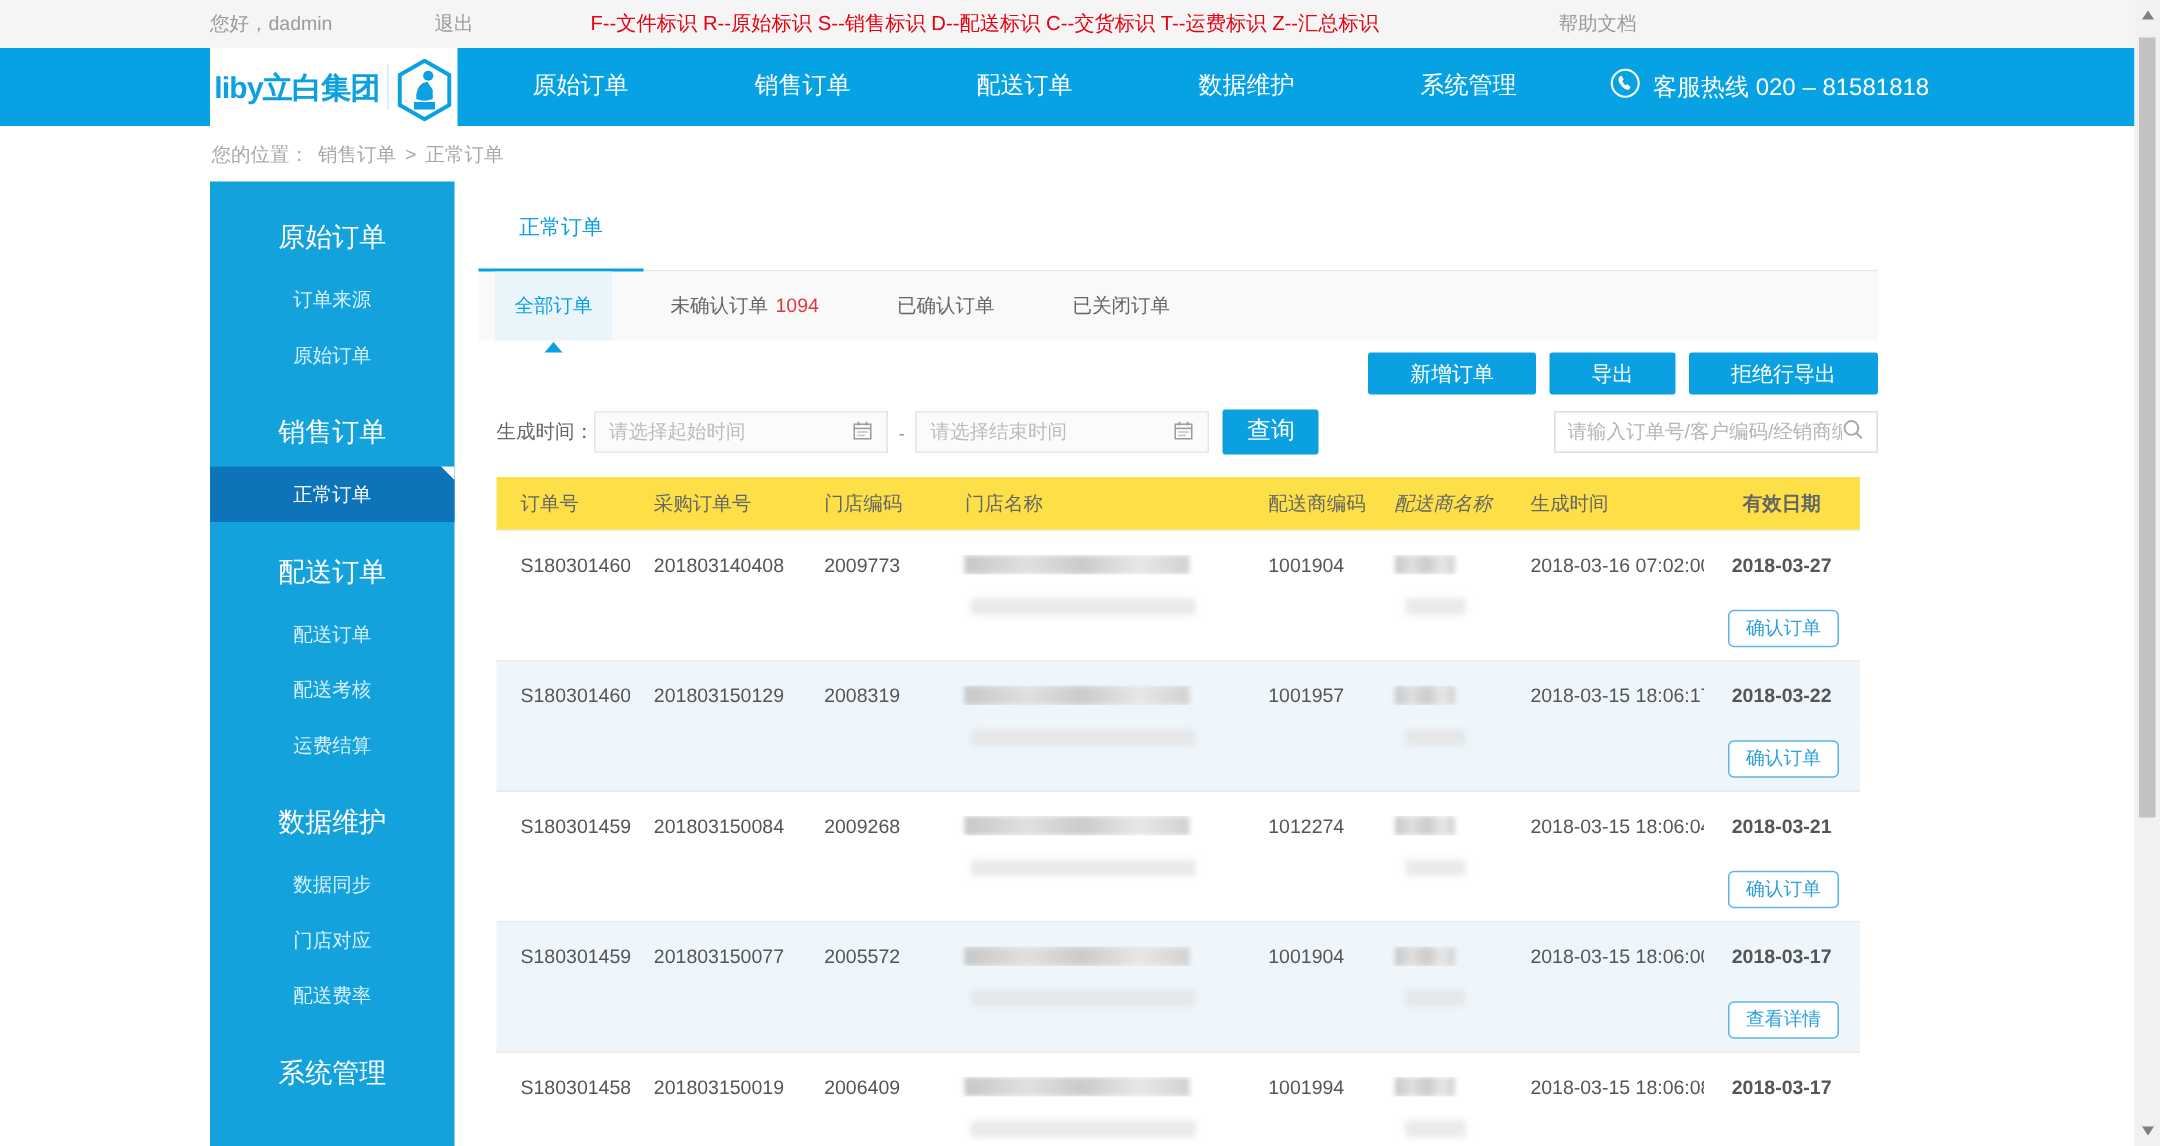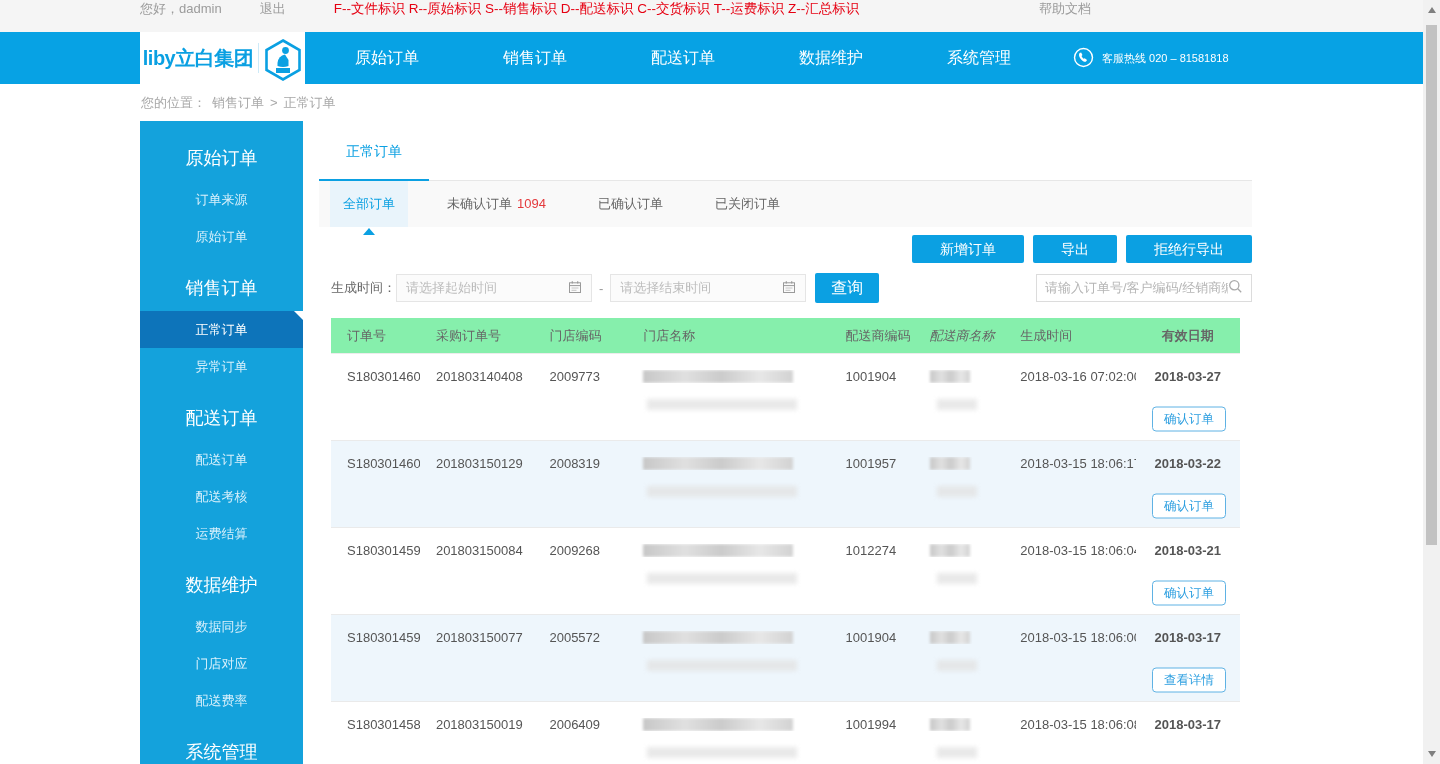--- a/index.html
+++ b/index.html
@@ -2,39 +2,39 @@
 <html><head>
 <meta charset="utf-8">
 <style>
   * { margin:0; padding:0; box-sizing:border-box; }
   html,body { width:1440px; height:764px; overflow:hidden; }
   body { font-family:"Liberation Sans","DejaVu Sans",sans-serif; background:#fff; }
   .canvas { position:relative; width:1440px; height:764px; overflow:hidden; background:#fff; }
 
   
   .topbar { position:absolute; left:0; top:0; width:1423px; height:32px; background:#f5f5f5;
-            display:flex; padding-left:140px; font-size:13px; }
+            display:flex; align-items:center; padding-left:140px; font-size:13px;gap:30px; }
   .tb-greeting { color:#9b9b9b; }
   .tb-logout { color:#9b9b9b; margin-left:38px; cursor:pointer; }
   .tb-legend { color:#e60012; margin-left:48px; font-size:13.5px; }
   .tb-help { color:#9b9b9b; margin-left:auto; margin-right:332px; cursor:pointer; }
 
   
   .header { position:absolute; left:0; top:32px; width:1423px; height:52px; background:#07a2e4;
             display:flex; align-items:center; }
   .logo-box { margin-left:140px; width:165px; height:52px; background:#fff; display:flex;
               align-items:center; justify-content:center; gap:5px; position:relative; }
   .logo-text { color:#0aa0e2; font-size:20px; font-weight:bold; letter-spacing:-0.5px; white-space:nowrap; }
   .logo-sep { width:1px; height:30px; background:#cdeaf8; }
   .logo-badge { position:relative; width:38px; height:42px; margin-top:4px; }
   .logo-pill { position:absolute; left:50%; transform:translateX(-50%); top:45px; width:26px; height:8px;
                background:#0aa0e2; border-radius:2px; }
   .nav { display:flex; margin-left:8px; height:52px; }
   .nav-item { padding:0 42px; color:#fff; font-size:16px; line-height:52px; cursor:pointer; white-space:nowrap; }
-  .hotline { margin-left:20px; display:flex; align-items:center; gap:8px; color:#fff; font-size:11px; white-space:nowrap;text-align:center; }
+  .hotline { margin-left:20px; display:flex; align-items:center; gap:8px; color:#fff; font-size:16px; white-space:nowrap;text-align:center; }
 
   
   .breadcrumb { position:absolute; left:0; top:84px; width:1423px; height:37px; background:#fff;
                 display:flex; align-items:center; padding-left:141px; font-size:13px; color:#a8a8a8; gap:6px; }
   .crumb { cursor:pointer; }
 
   
   .sidebar { position:absolute; left:140px; top:121px; width:163px; height:643px; background:#14a2dc; padding-top:14px; }
   .sb-section { height:46px; line-height:46px; margin-top:10px; text-align:center; color:#fff; font-size:18px; cursor:pointer; }
   .sb-section:first-child { margin-top:0; }
@@ -72,21 +72,21 @@
   .dash { margin:0 7px; color:#999; font-size:13px; }
   .btn-query { margin-left:9px; width:64px; height:30px; line-height:30px; background:#0ba0e2; color:#fff;
                font-size:16px; text-align:center; border-radius:2px; cursor:pointer; }
   .search-input { margin-left:auto; width:216px; height:28px; background:#fff; border:1px solid #dcdcdc;
                   display:flex; align-items:center; padding:0 8px; color:#b5b5b5; font-size:13px; cursor:text; }
   .search-input .ph { flex:1; overflow:hidden; white-space:nowrap; }
   .search-input svg { flex-shrink:0; }
 
   
   .table { margin:15px 12px 0 12px; }
-  .thead { display:flex; height:36px; align-items:center; background:#86efac; color:#666; font-size:13px;
+  .thead { display:flex; height:36px; align-items:center; background:#fde047; color:#666; font-size:13px;
            border-bottom:1px solid #ececec; }
   .cell { padding-left:16px; overflow:hidden; white-space:nowrap; }
   .c1{width:90px;} .c2{width:115px;} .c3{width:95px;} .c4{width:205px;} .c5{width:85px;} .c6{width:100px;font-style:italic;}
   .c7{width:125px; padding-left:8px;} .c8{width:106px; padding-left:0; text-align:center;font-weight:bold;}
   .t-row { display:flex; height:44px; align-items:center; font-size:13px; color:#555; }
   .t-action { height:43px; position:relative; border-bottom:1px solid #eaeaea; }
   .rec.alt .t-row, .rec.alt .t-action { background:#eef6fc; }
   .row-btn { position:absolute; right:14px; top:50%; transform:translateY(-50%); height:25px; line-height:23px;
              padding:0 11px; border:1px solid #5fb2e4; color:#2d9fe0; background:#fff; border-radius:4px;
              font-size:12.5px; cursor:pointer; white-space:nowrap; }
@@ -155,21 +155,20 @@
     <span>&gt;</span>
     <span class="crumb">正常订单</span>
   </div>
 
   <div class="sidebar">
       <div class="sb-section">原始订单</div>
       <div class="sb-item">订单来源</div>
       <div class="sb-item">原始订单</div>
       <div class="sb-section">销售订单</div>
       <div class="sb-item active">正常订单</div>
-      <div class="sb-item">异常订单</div>
       <div class="sb-section">配送订单</div>
       <div class="sb-item">配送订单</div>
       <div class="sb-item">配送考核</div>
       <div class="sb-item">运费结算</div>
       <div class="sb-section">数据维护</div>
       <div class="sb-item">数据同步</div>
       <div class="sb-item">门店对应</div>
       <div class="sb-item">配送费率</div>
       <div class="sb-section">系统管理</div>
     </div>

